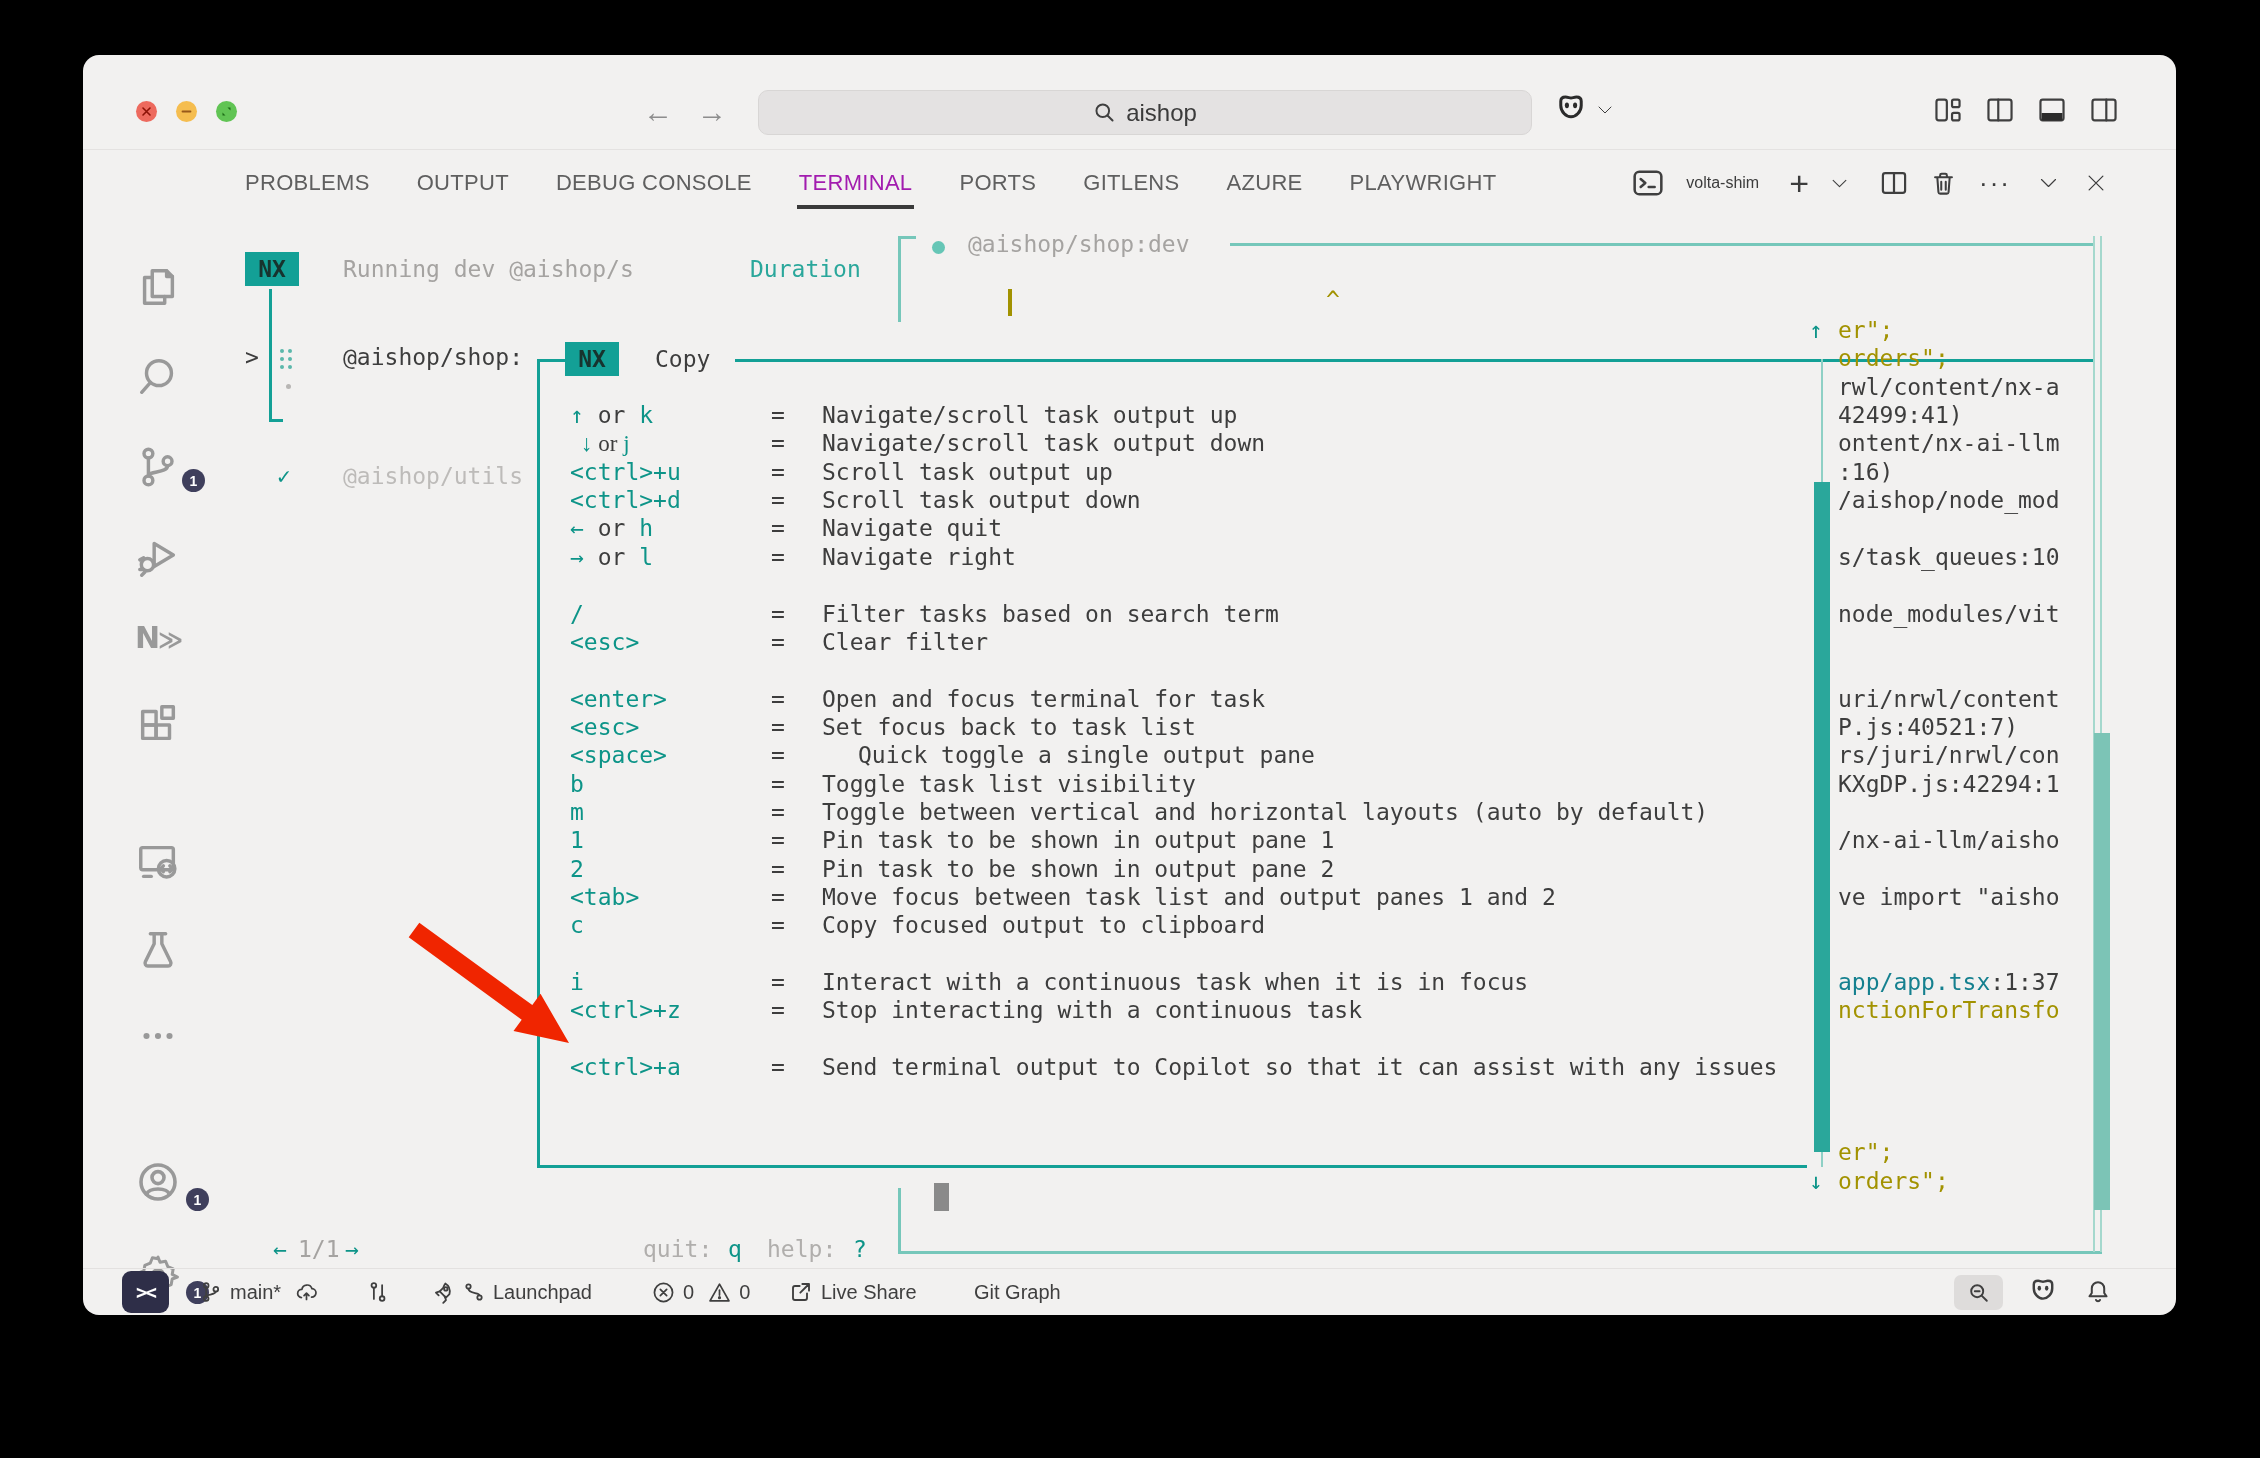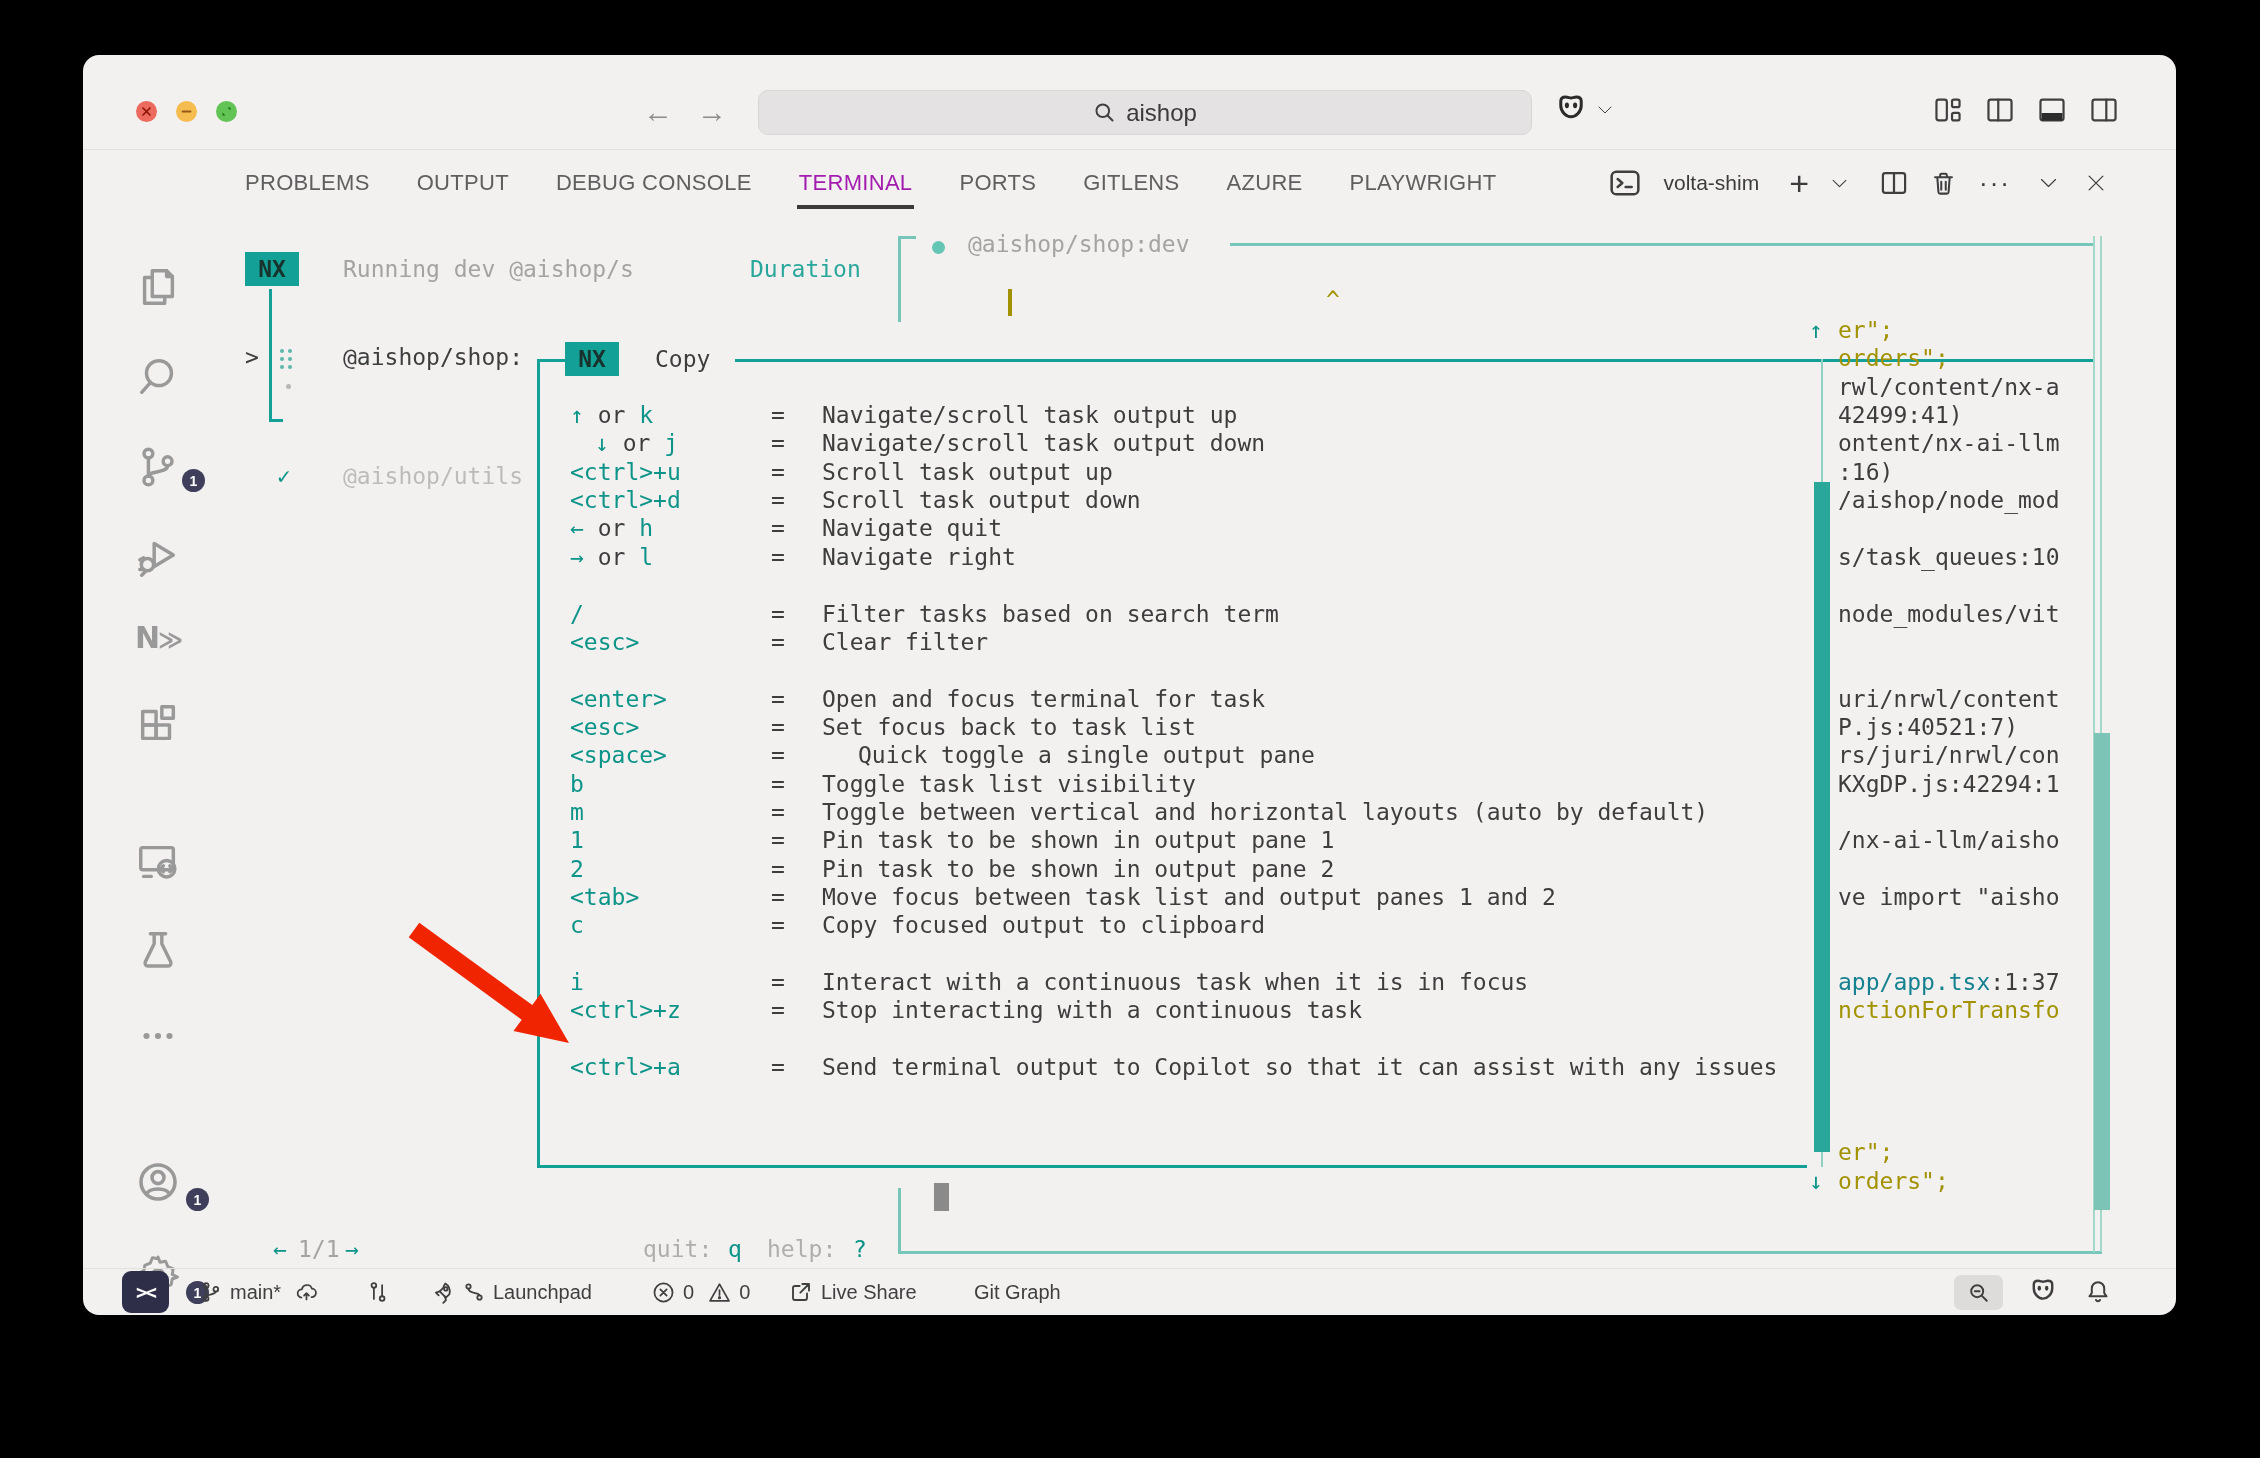--- a/index.html
+++ b/index.html
@@ -22,21 +22,21 @@
   .copilot-tb { position:absolute; left:1470px; top:40px; display:flex; align-items:center; gap:8px; }
   .winicons { position:absolute; left:1850px; top:40px; display:flex; gap:22px; align-items:center; }
   
   .panelheader { position:absolute; left:0; top:96px; width:100%; height:64px; }
   .tabs { position:absolute; left:162px; top:0; height:64px; display:flex; gap:47px; align-items:center; }
   .tab { font-size:22px; color:#5f5f5f; letter-spacing:.3px; position:relative; cursor:default; }
   .tab.active { color:#a21caf; }
   .tab.active::after { content:""; position:absolute; left:-2px; right:-2px; bottom:-13px;
                        height:4px; background:#3a3a3a; }
   .panelctl { position:absolute; right:70px; top:0; height:64px; display:flex; gap:22px; align-items:center; color:#3c3c3c; }
-  .panelctl .lbl { font-size:21px; color:#3c3c3c; }
+  .panelctl .lbl { font-size:16px; color:#3c3c3c; }
   .glyphbtn { font-size:26px; color:#3c3c3c; line-height:1; }
   
   #term-layer { position:absolute; inset:0; }
   .trow { position:absolute; left:0; width:100%; height:29px;
           font:23px/29px "DejaVu Sans Mono", monospace; white-space:pre; }
   .trow span { position:absolute; top:0; }
   .c-t { color:#0d9488; } .c-d { color:#3d3d3d; } .c-o { color:#a29200; }
   .c-b { color:#15808f; } .c-g { color:#a5a3a1; } .c-lg { color:#bdbbb9; }
   .nxbadge { position:absolute; width:54px; height:34px; background:#13a096; color:#17332e;
              font:bold 23px/34px "DejaVu Sans Mono", monospace; text-align:center; }
@@ -282,21 +282,21 @@
     <div class="nxbadge" style="left:482px;top:287px">NX</div>
     <div class="trow" style="top:290px"><span class="c-d" style="left:572px">Copy</span></div>
     <div class="hline" style="left:652px;top:304px;width:1358px"></div>
     <div class="vline" style="left:454px;top:304px;height:808px"></div>
     <div class="hline" style="left:454px;top:1110px;width:1270px"></div>
     <div class="vline" style="left:1738px;top:304px;height:808px;width:2px;background:#8fd0c5"></div>
     <div style="position:absolute;left:1731px;top:427px;width:16px;height:670px;background:#2aa79b"></div>
 
     <div id="help-rows">
         <div class="trow" style="top: 346px;"><span style="left: 487px;"><i class="c-t" style="font-style: normal;">↑</i><i class="c-d" style="font-style: normal;"> or </i><i class="c-t" style="font-style: normal;">k</i></span><span class="c-d" style="left: 688px;">=</span><span class="c-d" style="left: 739px;">Navigate/scroll task output up</span></div>
-        <div class="trow" style="top: 374px;"><span style="left: 512px;"><i class="c-t" style="font-style: normal;">↓</i><i class="c-d" style="font-style: normal;"> or </i><i class="c-t" style="font-style: normal;">j</i></span><span class="c-d" style="left: 688px;">=</span><span class="c-d" style="left: 739px;">Navigate/scroll task output down</span></div>
+        <div class="trow" style="top: 374px;"><span style="left: 498px; font-family: Liberation Serif, serif;"><i class="c-t" style="font-style: normal;">↓</i><i class="c-d" style="font-style: normal;"> or </i><i class="c-t" style="font-style: normal;">j</i></span><span class="c-d" style="left: 688px;">=</span><span class="c-d" style="left: 739px;">Navigate/scroll task output down</span></div>
         <div class="trow" style="top: 403px;"><span style="left: 487px;"><i class="c-t" style="font-style: normal;">&lt;ctrl&gt;+u</i></span><span class="c-d" style="left: 688px;">=</span><span class="c-d" style="left: 739px;">Scroll task output up</span></div>
         <div class="trow" style="top: 431px;"><span style="left: 487px;"><i class="c-t" style="font-style: normal;">&lt;ctrl&gt;+d</i></span><span class="c-d" style="left: 688px;">=</span><span class="c-d" style="left: 739px;">Scroll task output down</span></div>
         <div class="trow" style="top: 459px;"><span style="left: 487px;"><i class="c-t" style="font-style: normal;">←</i><i class="c-d" style="font-style: normal;"> or </i><i class="c-t" style="font-style: normal;">h</i></span><span class="c-d" style="left: 688px;">=</span><span class="c-d" style="left: 739px;">Navigate quit</span></div>
         <div class="trow" style="top: 488px;"><span style="left: 487px;"><i class="c-t" style="font-style: normal;">→</i><i class="c-d" style="font-style: normal;"> or </i><i class="c-t" style="font-style: normal;">l</i></span><span class="c-d" style="left: 688px;">=</span><span class="c-d" style="left: 739px;">Navigate right</span></div>
         <div class="trow" style="top: 545px;"><span style="left: 487px;"><i class="c-t" style="font-style: normal;">/</i></span><span class="c-d" style="left: 688px;">=</span><span class="c-d" style="left: 739px;">Filter tasks based on search term</span></div>
         <div class="trow" style="top: 573px;"><span style="left: 487px;"><i class="c-t" style="font-style: normal;">&lt;esc&gt;</i></span><span class="c-d" style="left: 688px;">=</span><span class="c-d" style="left: 739px;">Clear filter</span></div>
         <div class="trow" style="top: 630px;"><span style="left: 487px;"><i class="c-t" style="font-style: normal;">&lt;enter&gt;</i></span><span class="c-d" style="left: 688px;">=</span><span class="c-d" style="left: 739px;">Open and focus terminal for task</span></div>
         <div class="trow" style="top: 658px;"><span style="left: 487px;"><i class="c-t" style="font-style: normal;">&lt;esc&gt;</i></span><span class="c-d" style="left: 688px;">=</span><span class="c-d" style="left: 739px;">Set focus back to task list</span></div>
         <div class="trow" style="top: 686px;"><span style="left: 487px;"><i class="c-t" style="font-style: normal;">&lt;space&gt;</i></span><span class="c-d" style="left: 688px;">=</span><span class="c-d" style="left: 739px; margin-left: 36px;">Quick toggle a single output pane</span></div>
         <div class="trow" style="top: 715px;"><span style="left: 487px;"><i class="c-t" style="font-style: normal;">b</i></span><span class="c-d" style="left: 688px;">=</span><span class="c-d" style="left: 739px;">Toggle task list visibility</span></div>

